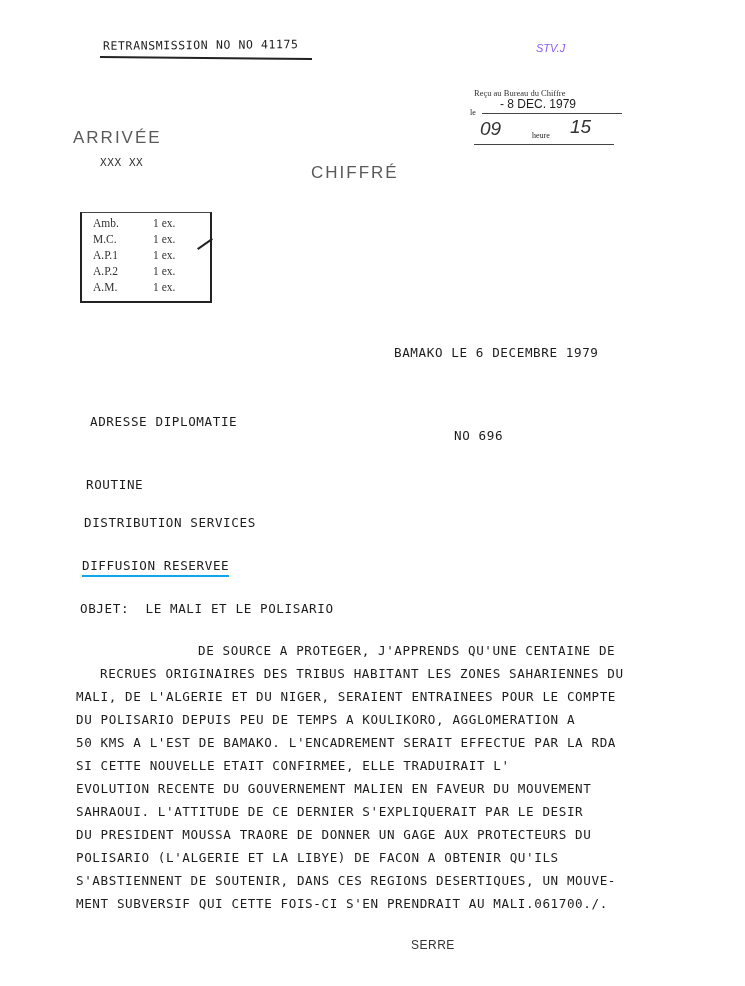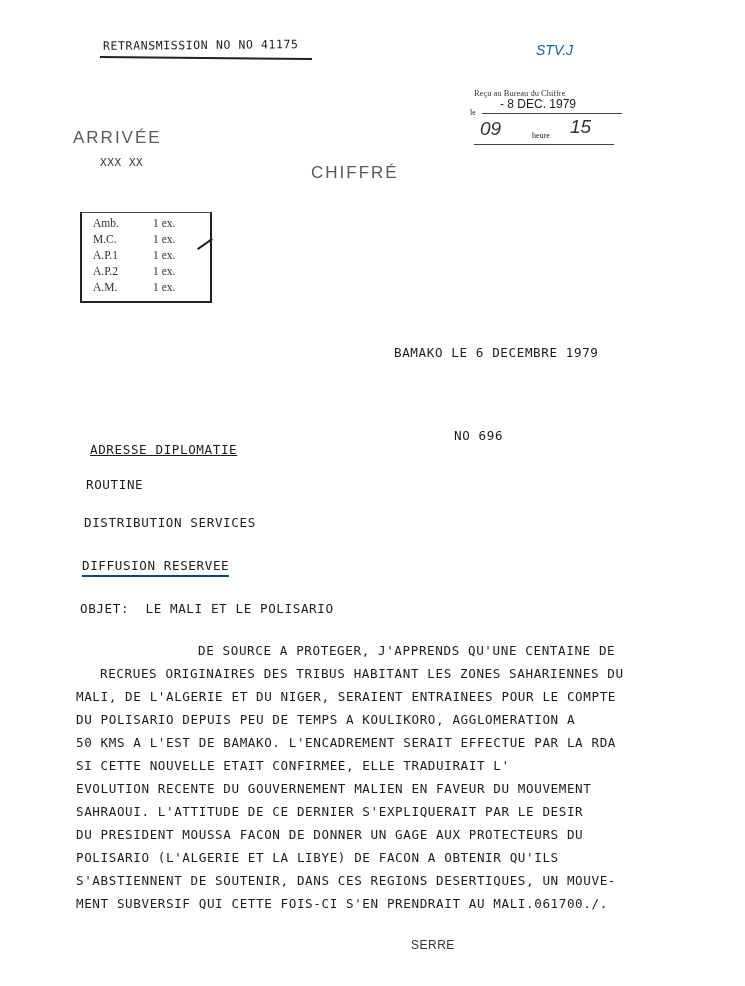--- a/index.html
+++ b/index.html
@@ -5,26 +5,26 @@
     html, body { margin: 0; padding: 0; background: #ffffff; }
     body {
       width: 745px; height: 986px; position: relative; overflow: hidden;
       font-family: "DejaVu Sans Mono", "Liberation Mono", monospace;
       color: #1c1c1c;
     }
     .abs { position: absolute; white-space: pre; }
     .tw { font-family: "DejaVu Sans Mono", "Liberation Mono", monospace; font-size: 12.6px; letter-spacing: 0.6px; }
     .stamp { font-family: "Liberation Sans", sans-serif; color: #5a5a5a; letter-spacing: 2px; }
     .hand { font-family: "Liberation Sans", sans-serif; color: #333; font-style: italic; }
-    .ul { border-bottom: 2px solid #0c4a6e; padding-bottom: 2px; }
+    .ul { border-bottom: 2px solid #0ea5e9; padding-bottom: 2px; }
 
     #header-ref { left: 103px; top: 38px; font-size: 11.5px; transform: rotate(-0.5deg); }
     #header-ref-underline { left: 100px; top: 57px; width: 212px; height: 2px; background: #222; transform: rotate(0.6deg); }
 
-    #handnote { left: 536px; top: 42px; font-size: 14px; color: #0369a1; }
+    #handnote { left: 536px; top: 42px; font-size: 11px; color: #8b5cf6; }
 
     #receipt { left: 470px; top: 88px; width: 150px; }
     #receipt .label-top { position: absolute; left: 4px; top: 0; font-family: "Liberation Serif", serif; font-size: 8.5px; color: #333; white-space: nowrap; }
     #receipt .le { position: absolute; left: 0; top: 20px; font-family: "Liberation Serif", serif; font-size: 8px; }
     #receipt .date { position: absolute; left: 30px; top: 9px; font-family: "Liberation Sans", sans-serif; font-size: 12px; white-space: nowrap; }
     #receipt .line1 { position: absolute; left: 12px; top: 25px; width: 140px; height: 1px; background: #444; }
     #receipt .hr-val { position: absolute; left: 10px; top: 30px; font-size: 19px; }
     #receipt .heure { position: absolute; left: 62px; top: 43px; font-family: "Liberation Serif", serif; font-size: 8px; }
     #receipt .min-val { position: absolute; left: 100px; top: 28px; font-size: 19px; }
     #receipt .line2 { position: absolute; left: 4px; top: 56px; width: 140px; height: 1px; background: #444; }
@@ -36,21 +36,21 @@
     #dist-box {
       left: 80px; top: 212px; width: 128px; height: 88px;
       border-left: 2px solid #222; border-right: 2px solid #222; border-top: 1px solid #444; border-bottom: 2px solid #222;
     }
     #dist-box .row { position: absolute; left: 11px; font-family: "Liberation Serif", serif; font-size: 11.5px; color: #333; white-space: nowrap; }
     #dist-box .row .k { display: inline-block; width: 60px; }
     #dist-box .tick { position: absolute; right: -4px; top: 30px; width: 18px; height: 2px; background: #222; transform: rotate(-35deg); }
 
     #place-date { left: 394px; top: 345px; }
     #no-ref { left: 454px; top: 428px; }
-    #adresse { left: 90px; top: 442px; text-decoration: underline; }
+    #adresse { left: 90px; top: 414px; }
     #routine { left: 86px; top: 477px; }
     #distribution { left: 84px; top: 515px; }
     #diffusion { left: 82px; top: 558px; }
     #objet { left: 80px; top: 601px; }
     #signature { left: 411px; top: 938px; font-family: "Liberation Sans", sans-serif; font-size: 12px; color: #333; letter-spacing: 0.5px; }
   </style>
 </head>
 <body>
 
 <div class="abs tw" id="header-ref">RETRANSMISSION NO NO 41175</div>
@@ -91,18 +91,18 @@
 <div class="abs tw" id="objet">OBJET:  LE MALI ET LE POLISARIO</div>
 
 <div class="abs tw" style="left:198px; top:643px;">DE SOURCE A PROTEGER, J'APPRENDS QU'UNE CENTAINE DE</div>
 <div class="abs tw" style="left:76px; top:666px;margin-left:24px;">RECRUES ORIGINAIRES DES TRIBUS HABITANT LES ZONES SAHARIENNES DU</div>
 <div class="abs tw" style="left:76px; top:689px;text-align:center;">MALI, DE L'ALGERIE ET DU NIGER, SERAIENT ENTRAINEES POUR LE COMPTE</div>
 <div class="abs tw" style="left:76px; top:712px;">DU POLISARIO DEPUIS PEU DE TEMPS A KOULIKORO, AGGLOMERATION A</div>
 <div class="abs tw" style="left:76px; top:735px;">50 KMS A L'EST DE BAMAKO. L'ENCADREMENT SERAIT EFFECTUE PAR LA RDA</div>
 <div class="abs tw" style="left:76px; top:758px;">SI CETTE NOUVELLE ETAIT CONFIRMEE, ELLE TRADUIRAIT L'</div>
 <div class="abs tw" style="left:76px; top:781px;">EVOLUTION RECENTE DU GOUVERNEMENT MALIEN EN FAVEUR DU MOUVEMENT</div>
 <div class="abs tw" style="left:76px; top:804px;">SAHRAOUI. L'ATTITUDE DE CE DERNIER S'EXPLIQUERAIT PAR LE DESIR</div>
-<div class="abs tw" style="left:76px; top:827px;">DU PRESIDENT MOUSSA FACON DE DONNER UN GAGE AUX PROTECTEURS DU</div>
+<div class="abs tw" style="left:76px; top:827px;">DU PRESIDENT MOUSSA TRAORE DE DONNER UN GAGE AUX PROTECTEURS DU</div>
 <div class="abs tw" style="left:76px; top:850px;">POLISARIO (L'ALGERIE ET LA LIBYE) DE FACON A OBTENIR QU'ILS</div>
 <div class="abs tw" style="left:76px; top:873px;">S'ABSTIENNENT DE SOUTENIR, DANS CES REGIONS DESERTIQUES, UN MOUVE-</div>
 <div class="abs tw" style="left:76px; top:896px;">MENT SUBVERSIF QUI CETTE FOIS-CI S'EN PRENDRAIT AU MALI.061700./.</div>
 
 <div class="abs" id="signature">SERRE</div>
 
 </body></html>

